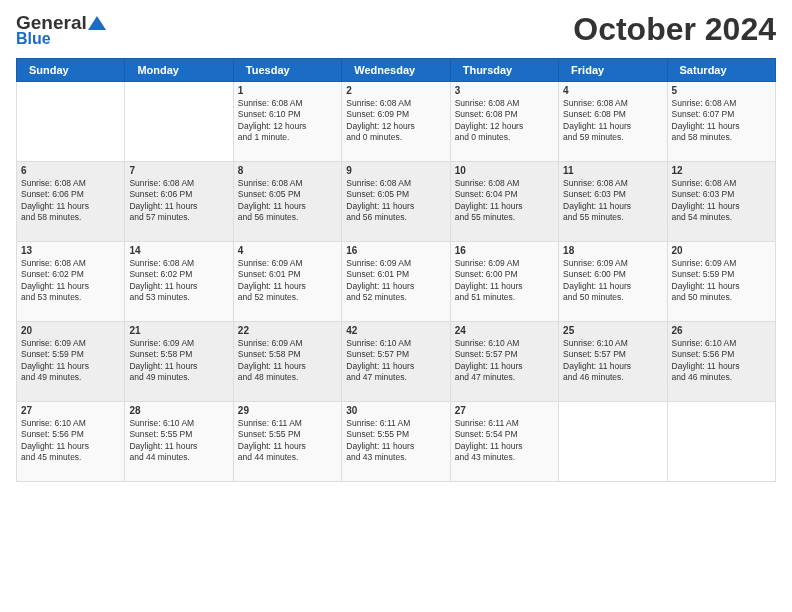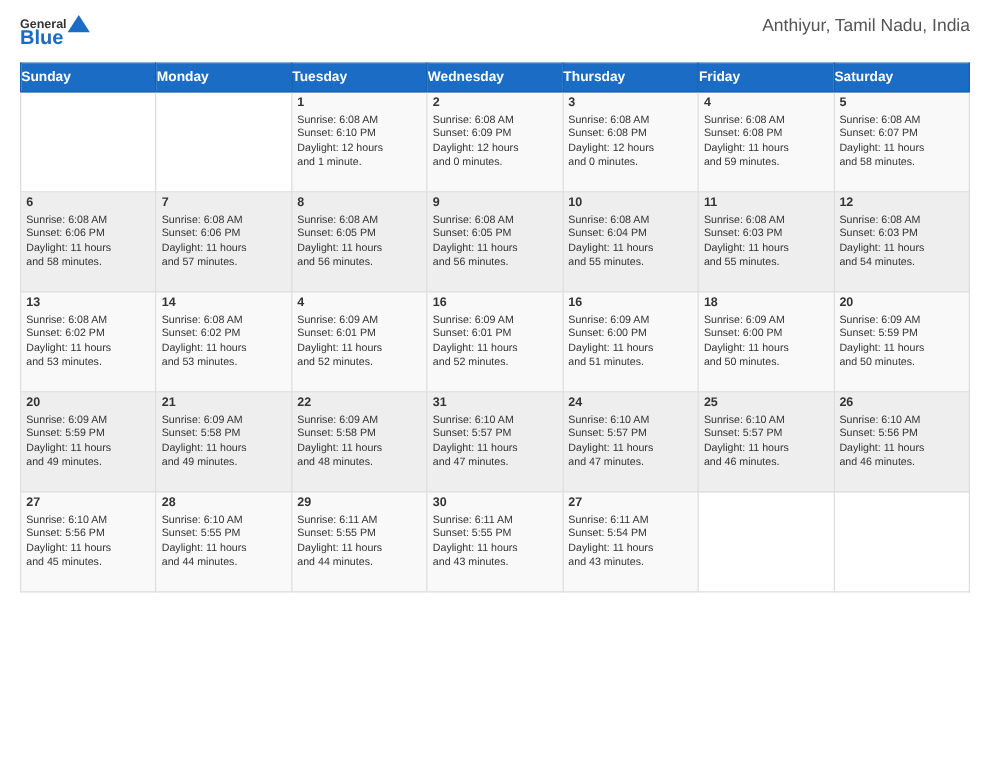--- a/index.html
+++ b/index.html
@@ -43,21 +43,21 @@
     .calendar-table {
       width: 100%;
       border-collapse: collapse;
       table-layout: fixed;
     }
     .calendar-table thead th {
       background: #1a6cc4;
       color: white;
       font-size: 11px;
       font-weight: bold;
-      padding: 5px 0;
+      padding: 5px 12px;
       text-align: left;
       border: 1px solid #1560ae;
     }
     .calendar-table tbody td {
       border: 1px solid #ddd;
       vertical-align: top;
       padding: 3px 4px;
       background: white;
       height: 80px;
       font-size: 9px;
@@ -85,30 +85,30 @@
     }
   </style>
 </head>
 <body>
 
 <div class="page">
   <div class="header">
     <div class="logo">
       <div style="display:flex;flex-direction:column;align-items:flex-start;">
         <div style="display:flex;align-items:center;gap:1px;">
-          <span style="font-size:10px;font-weight:bold;color:#333;">General</span>
+          <span style="font-size:19px;font-weight:bold;color:#333;">General</span>
           <svg width="18" height="14" viewBox="0 0 18 14">
             <polygon points="9,0 18,14 0,14" fill="#1a6cc4"></polygon>
           </svg>
         </div>
         <span style="font-size:16px;font-weight:bold;color:#1a6cc4;margin-top:-4px;">Blue</span>
       </div>
     </div>
     <div class="title-area">
-      <div class="location-title">Anthiyur, Tamil Nadu, India</div>
+      <div class="month-title">October 2024</div>
     </div>
   </div>
 
   <table class="calendar-table">
     <thead>
       <tr>
       <th>Sunday</th>
           <th>Monday</th>
           <th>Tuesday</th>
           <th>Wednesday</th>
@@ -275,21 +275,21 @@
 and 49 minutes.</div>
           </td>
           <td>
             <span class="day-number">22</span>
             <div class="day-info" style="white-space: pre-line;">Sunrise: 6:09 AM
 Sunset: 5:58 PM
 Daylight: 11 hours
 and 48 minutes.</div>
           </td>
           <td>
-            <span class="day-number">31</span>
+            <span class="day-number">42</span>
             <div class="day-info" style="white-space: pre-line;">Sunrise: 6:10 AM
 Sunset: 5:57 PM
 Daylight: 11 hours
 and 47 minutes.</div>
           </td>
           <td>
             <span class="day-number">24</span>
             <div class="day-info" style="white-space: pre-line;">Sunrise: 6:10 AM
 Sunset: 5:57 PM
 Daylight: 11 hours

